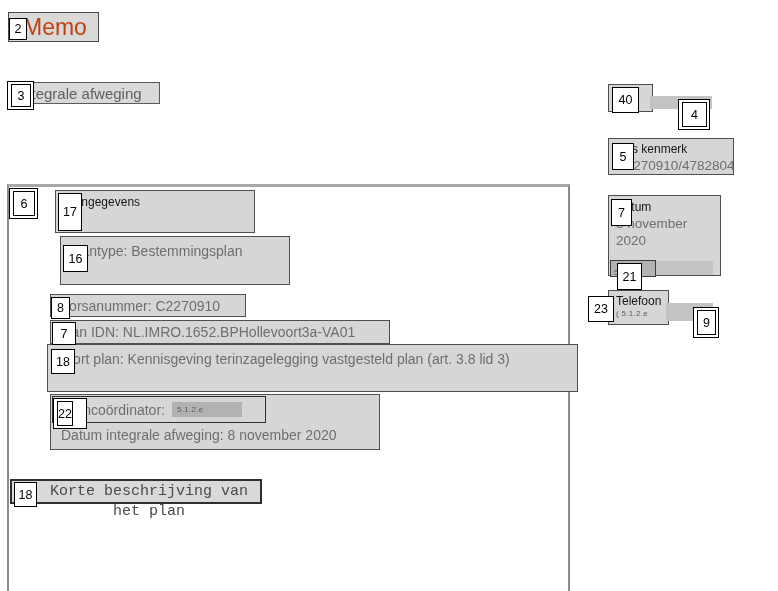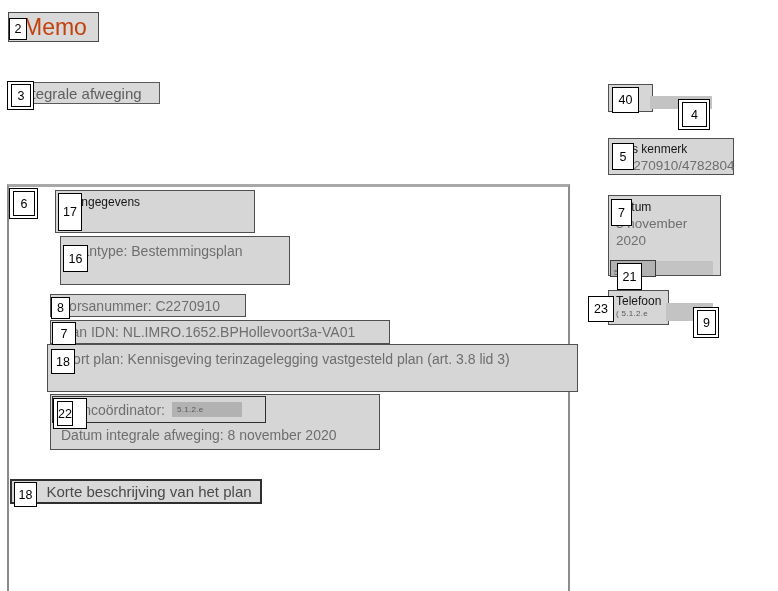--- a/index.html
+++ b/index.html
@@ -116,21 +116,21 @@
 <div class="abs panel" style="left:50px;top:394px;width:330px;height:56px;">
   <div class="abs val" style="left:10px;top:30px;white-space:nowrap;">Datum integrale afweging: 8 november 2020</div>
 </div>
 <div class="abs flexrow" style="left:52px;top:396px;width:214px;height:27px;background:#d6d6d6;border:1.6px solid #2e2e2e;z-index:3;padding-left:10px;">
   <span class="val">Plancoördinator:</span>
   <span class="flexrow" style="margin-left:7px;width:70px;height:15px;background:#b2b2b2;">
     <span class="small-redact" style="margin-left:5px;">5.1.2.e</span>
   </span>
 </div>
 
-<div class="abs sect-head" style="left:10px;top:479px;width:252px;height:25px;">Korte beschrijving van het plan</div>
+<div class="abs sect-head" style="left:10px;top:479px;width:252px;height:25px;font-family:Liberation Mono, monospace;">Korte beschrijving van het plan</div>
 
 <div>
     <div class="som-marker" style="left: 9px; top: 18px; width: 18px; height: 22px;">2</div>
     <div class="som-outer" style="left: 7px; top: 81px; width: 27px; height: 29px;"></div>
     <div class="som-marker" style="left: 11px; top: 84px; width: 20px; height: 23px;">3</div>
     <div class="som-marker" style="left: 612px; top: 87px; width: 27px; height: 26px;">40</div>
     <div class="som-outer" style="left: 678px; top: 99px; width: 32px; height: 31px;"></div>
     <div class="som-marker" style="left: 682px; top: 102px; width: 25px; height: 25px;">4</div>
     <div class="som-marker" style="left: 612px; top: 143px; width: 22px; height: 27px;">5</div>
     <div class="som-outer" style="left: 9px; top: 188px; width: 29px; height: 31px;"></div>

